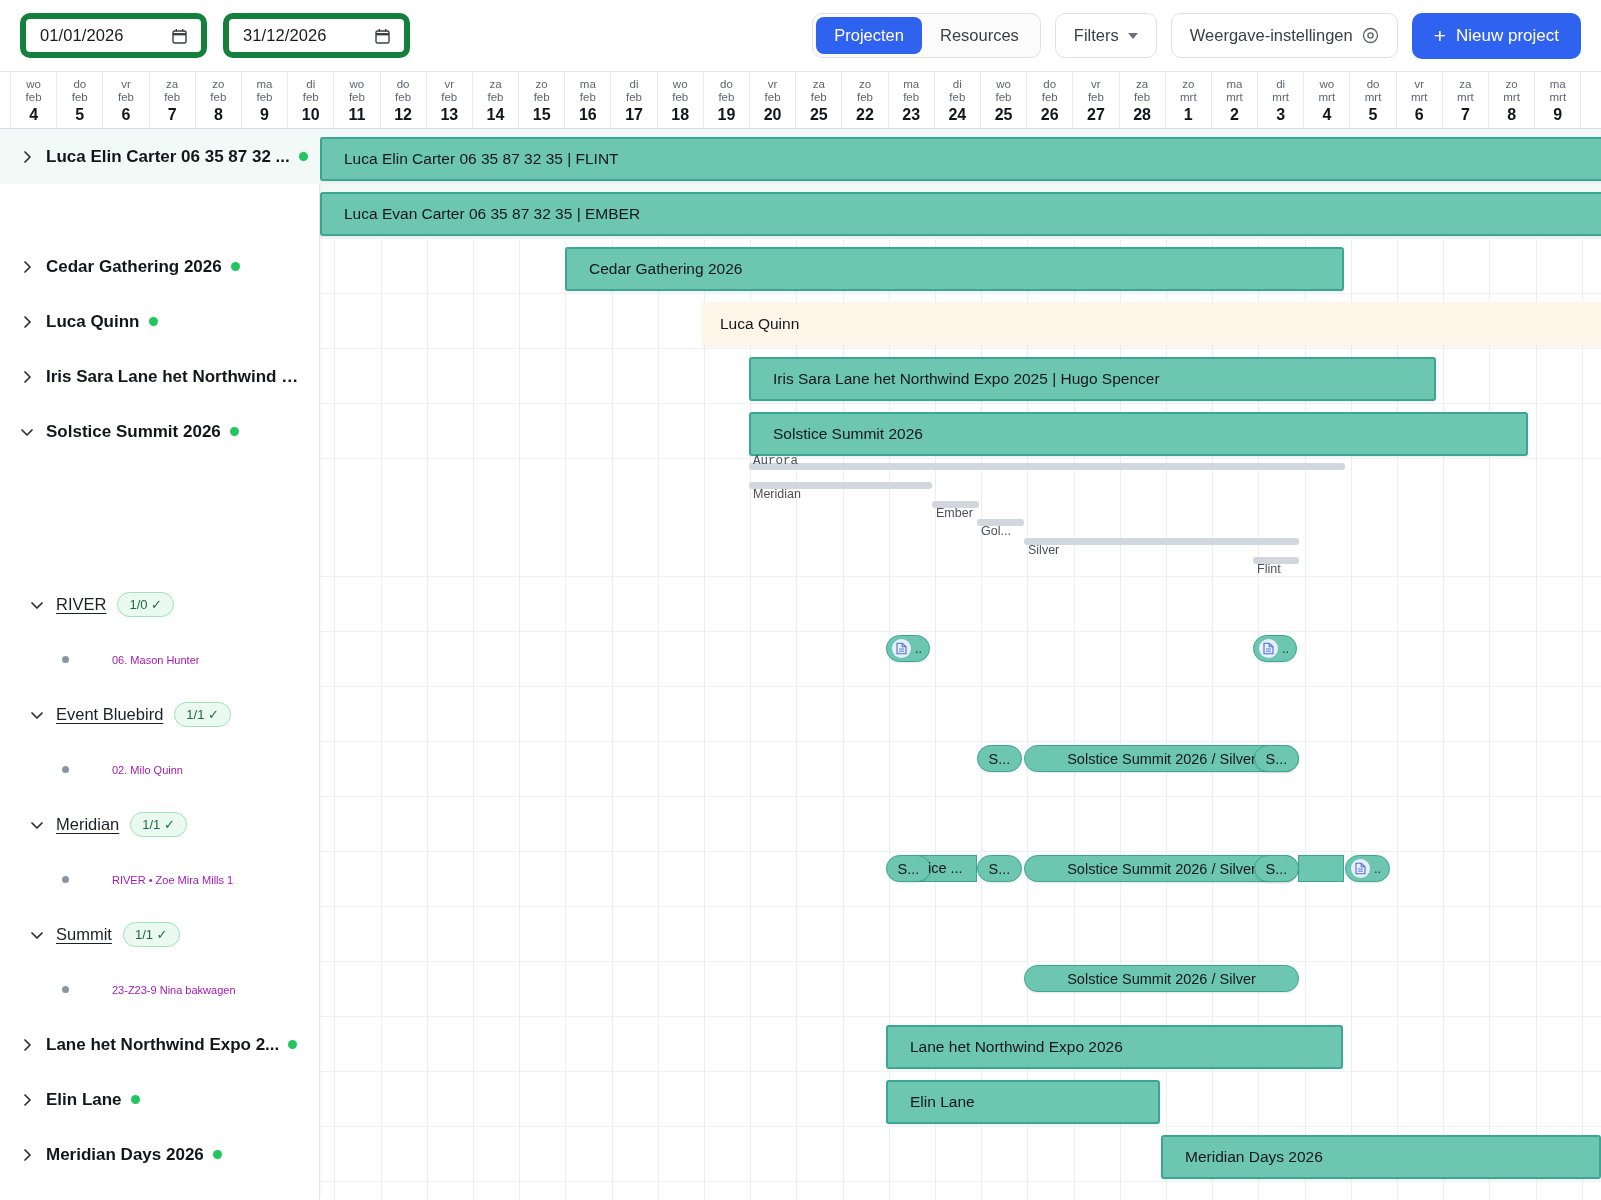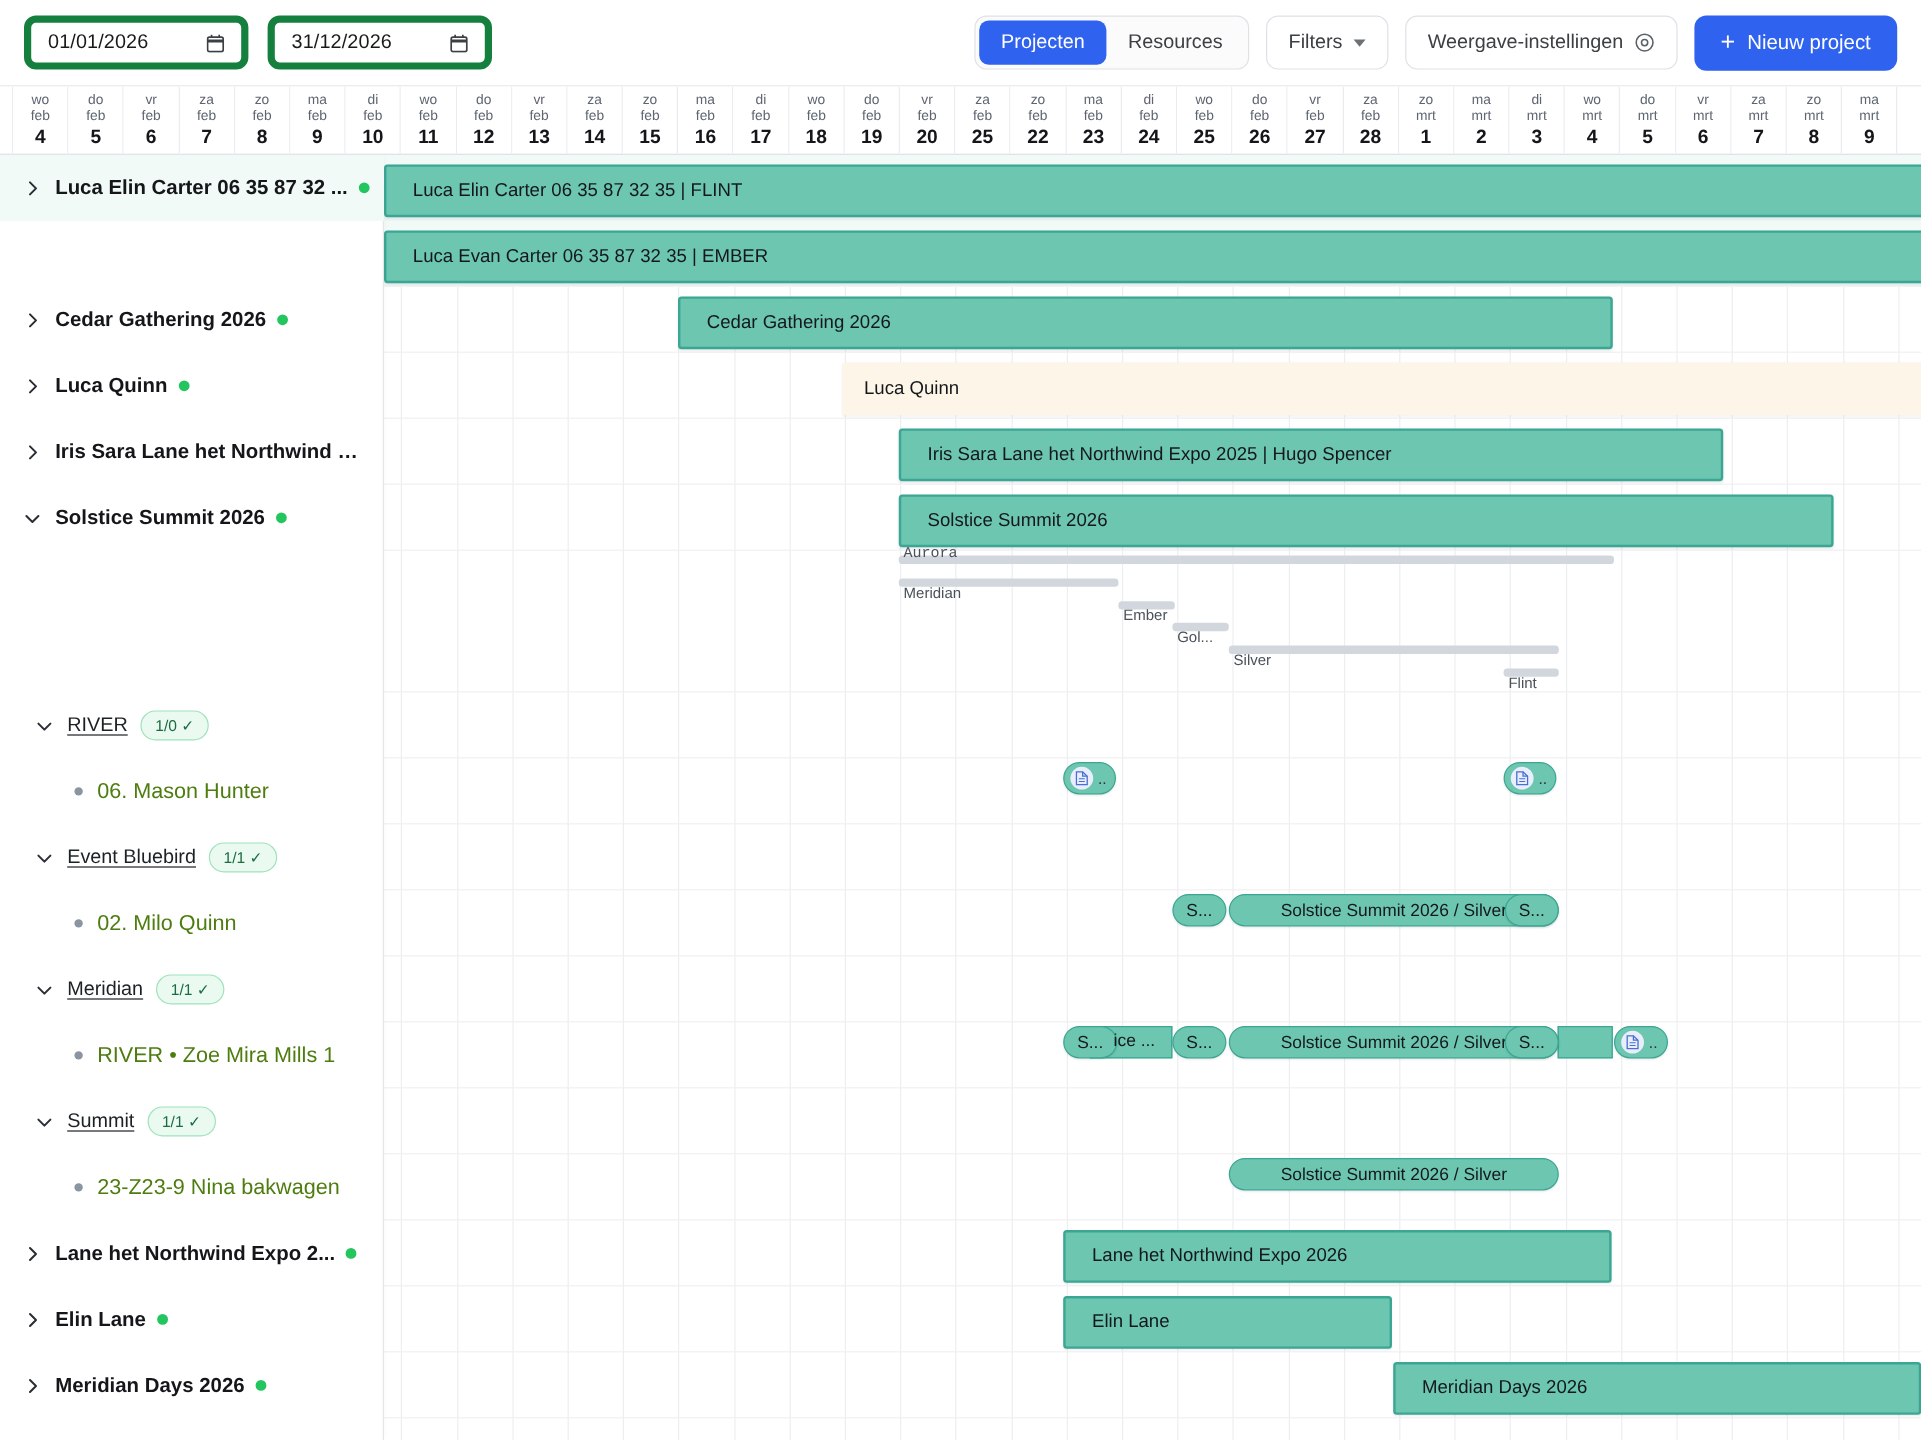--- a/index.html
+++ b/index.html
@@ -222,25 +222,26 @@
     gap: 5px;
     padding: 0 11px;
     white-space: nowrap;
   }
   .sb-child { padding-left: 62px; display: flex; align-items: center; }
   .sb-child .bul {
     width: 7px; height: 7px; border-radius: 50%;
     background: #8b95a1; flex: 0 0 7px; margin-right: 12px;
   }
   .sb-child .cname {
-    font-size: 18px;
-    color: #4d7c0f;
+    font-size: 11px;
+    color: #a21caf;
     white-space: nowrap;
     overflow: hidden;
     text-overflow: ellipsis;
+    margin-left: 31px;
   }
 
   
   .bar {
     position: absolute;
     height: 44px;
     background: #6cc6b0;
     border: 2px solid #3aa693;
     border-radius: 3px;
     display: flex;

